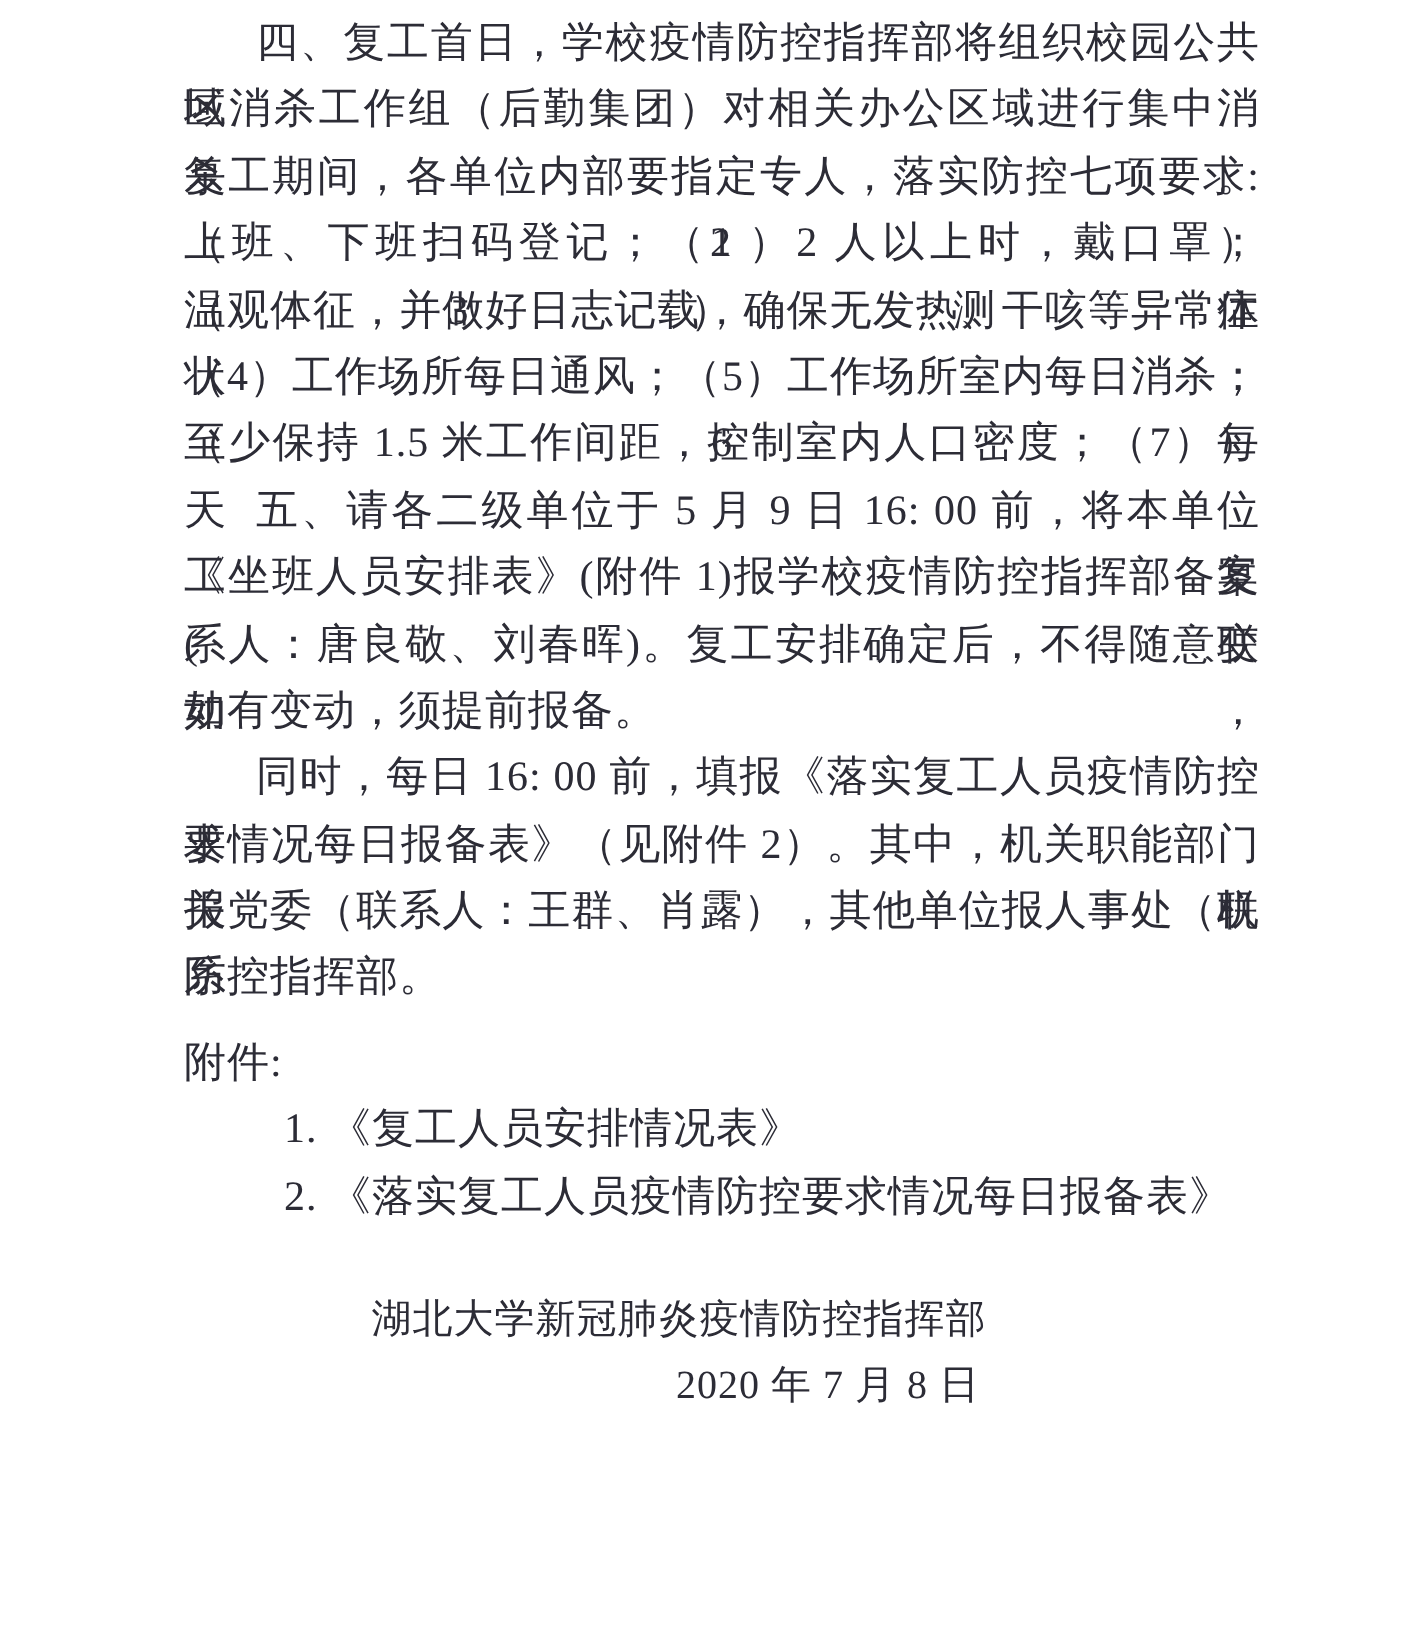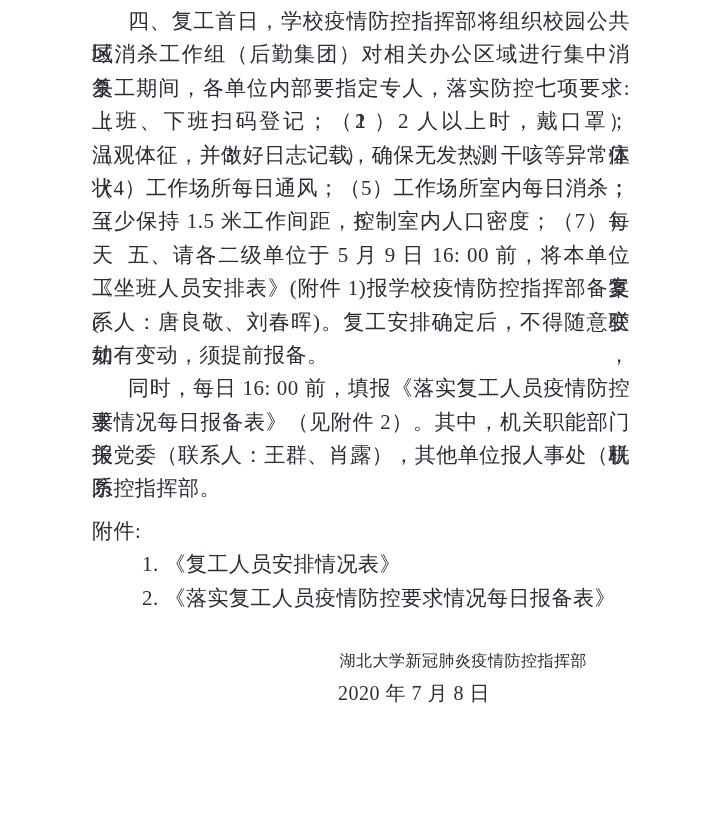--- a/index.html
+++ b/index.html
@@ -35,23 +35,23 @@
     text-justify: inter-ideograph;
   }
   .start {
     text-indent: 36px;
   }
   .item {
     padding-left: 50px;
     box-sizing: border-box;
   }
   .sig {
-    text-align: right;
+    text-align: center;
     padding-right: 43px;
-    font-size: 16px;
+    font-size: 20px;
     box-sizing: border-box;
   }
   .date {
     text-align: right;
     padding-right: 140px;
     font-size: 20px;
     box-sizing: border-box;
   }
   .spacer-a { height: 9px; }
   .spacer-b { height: 29px; }

